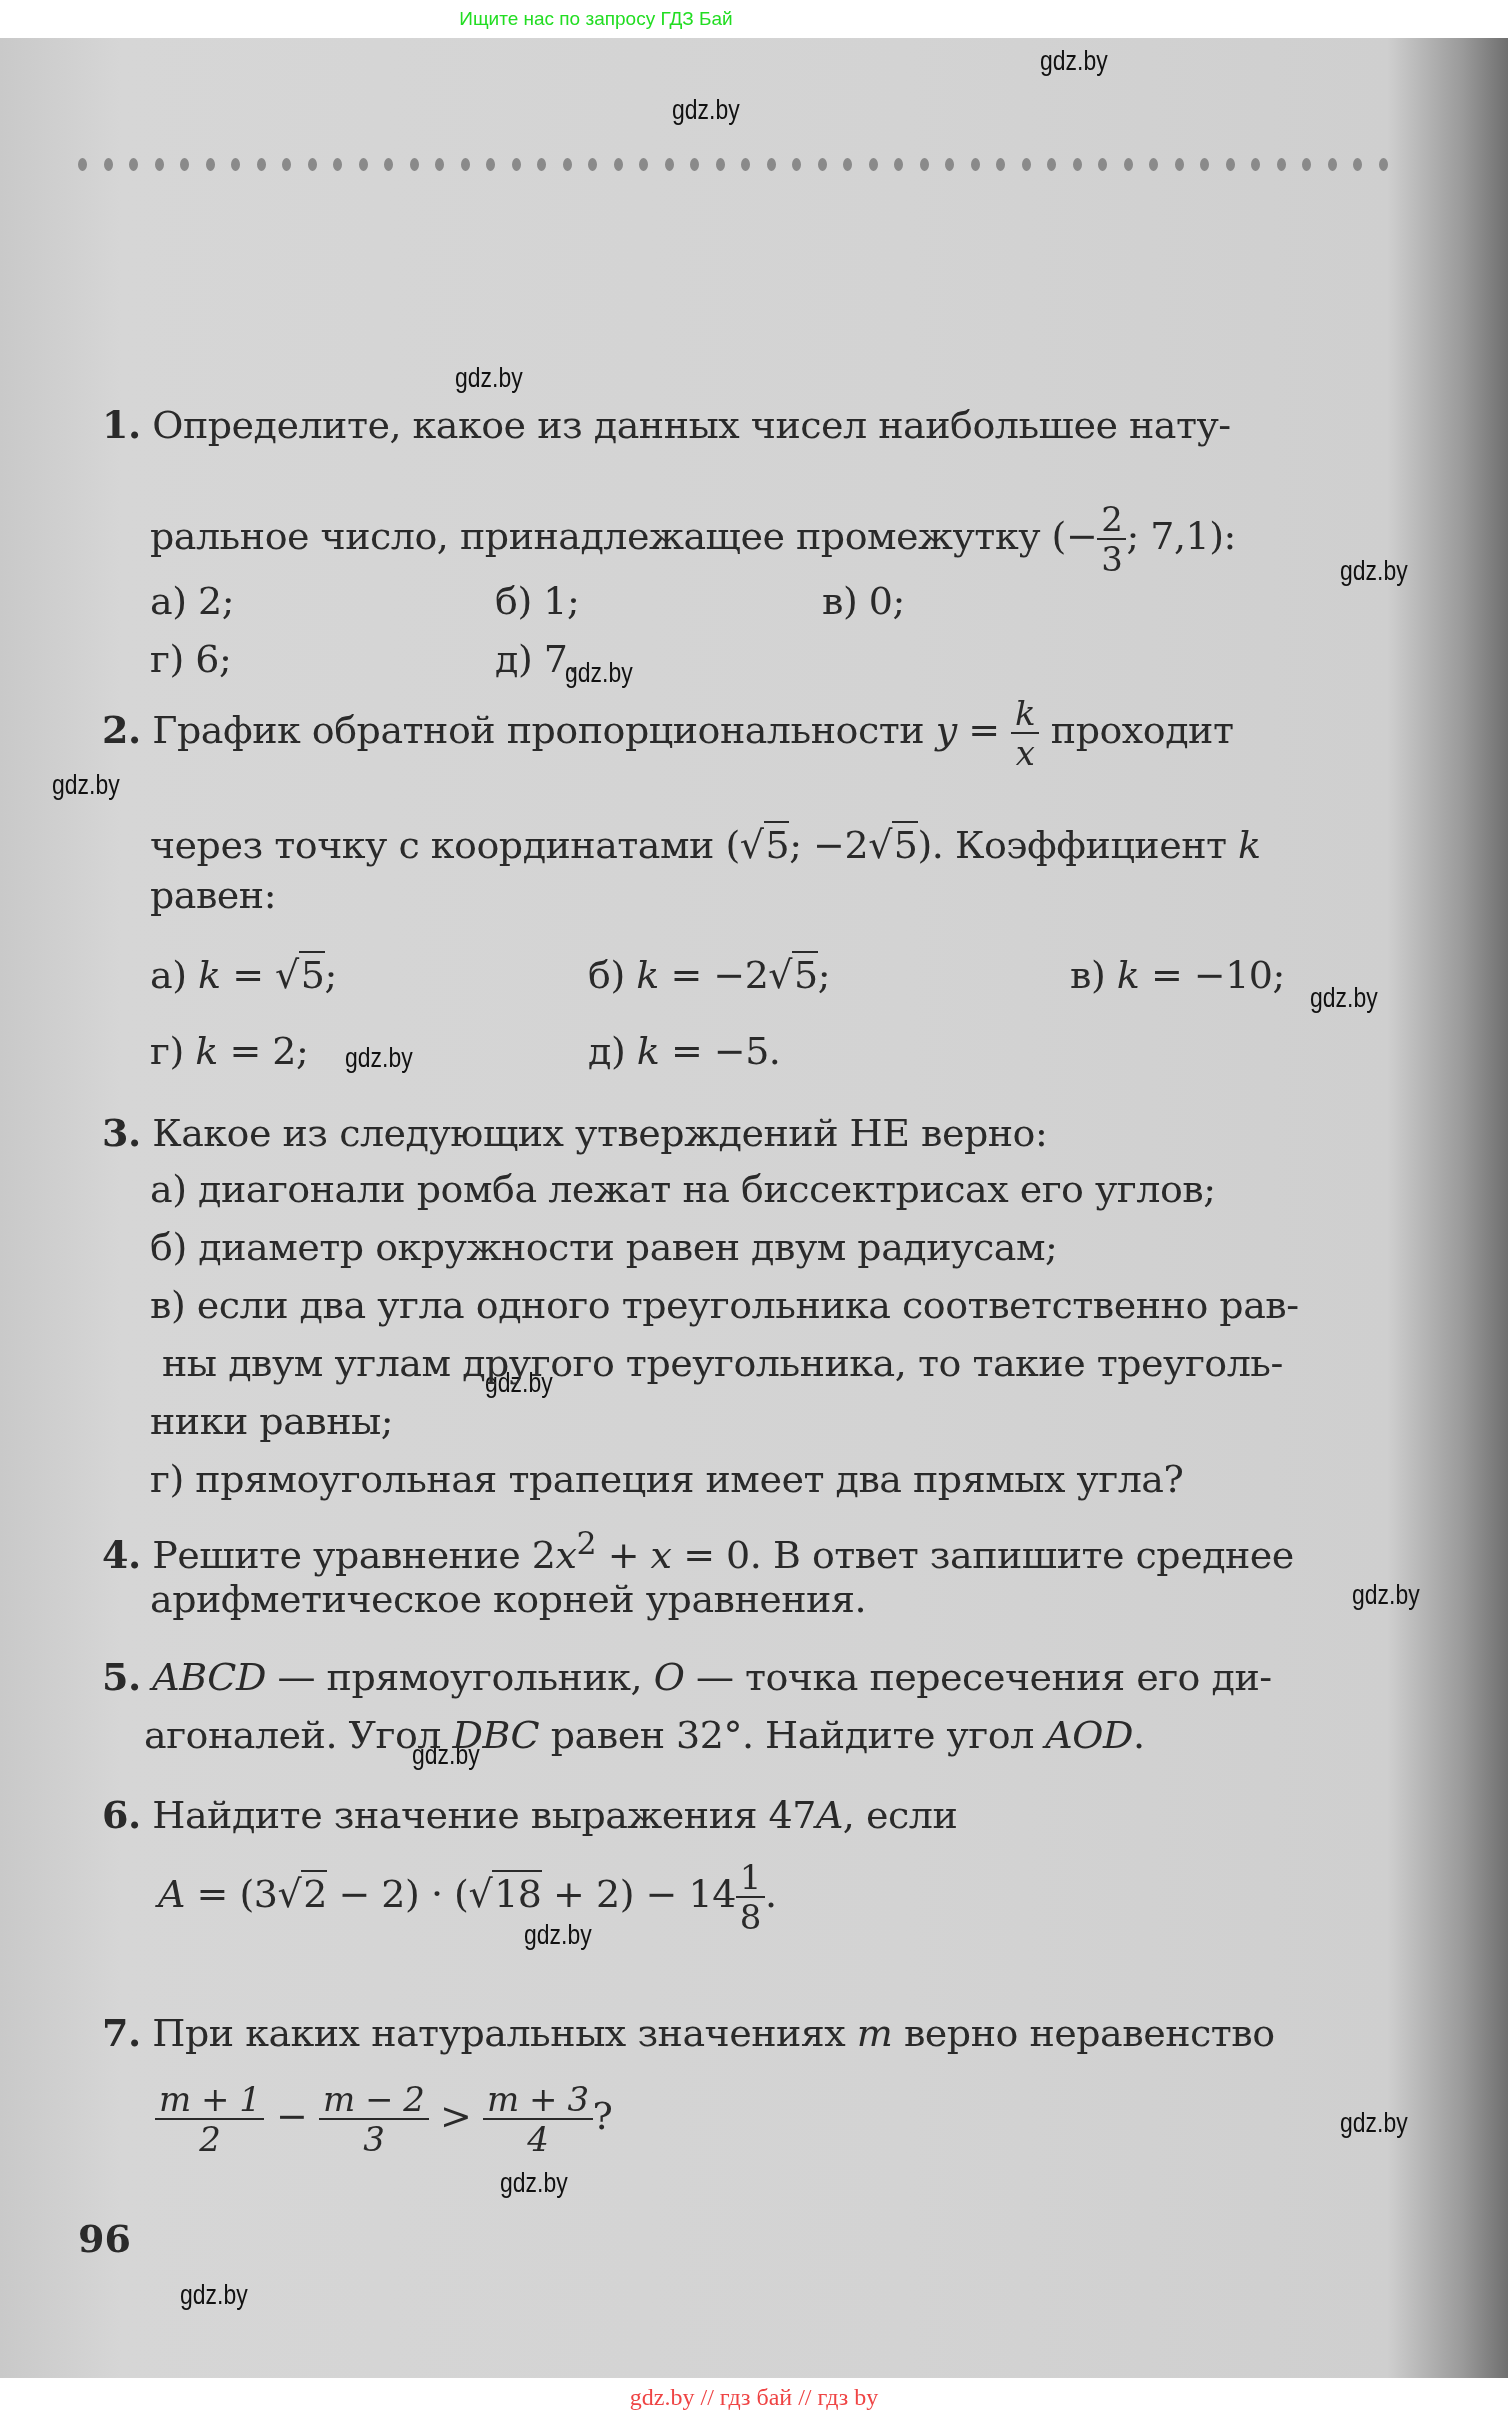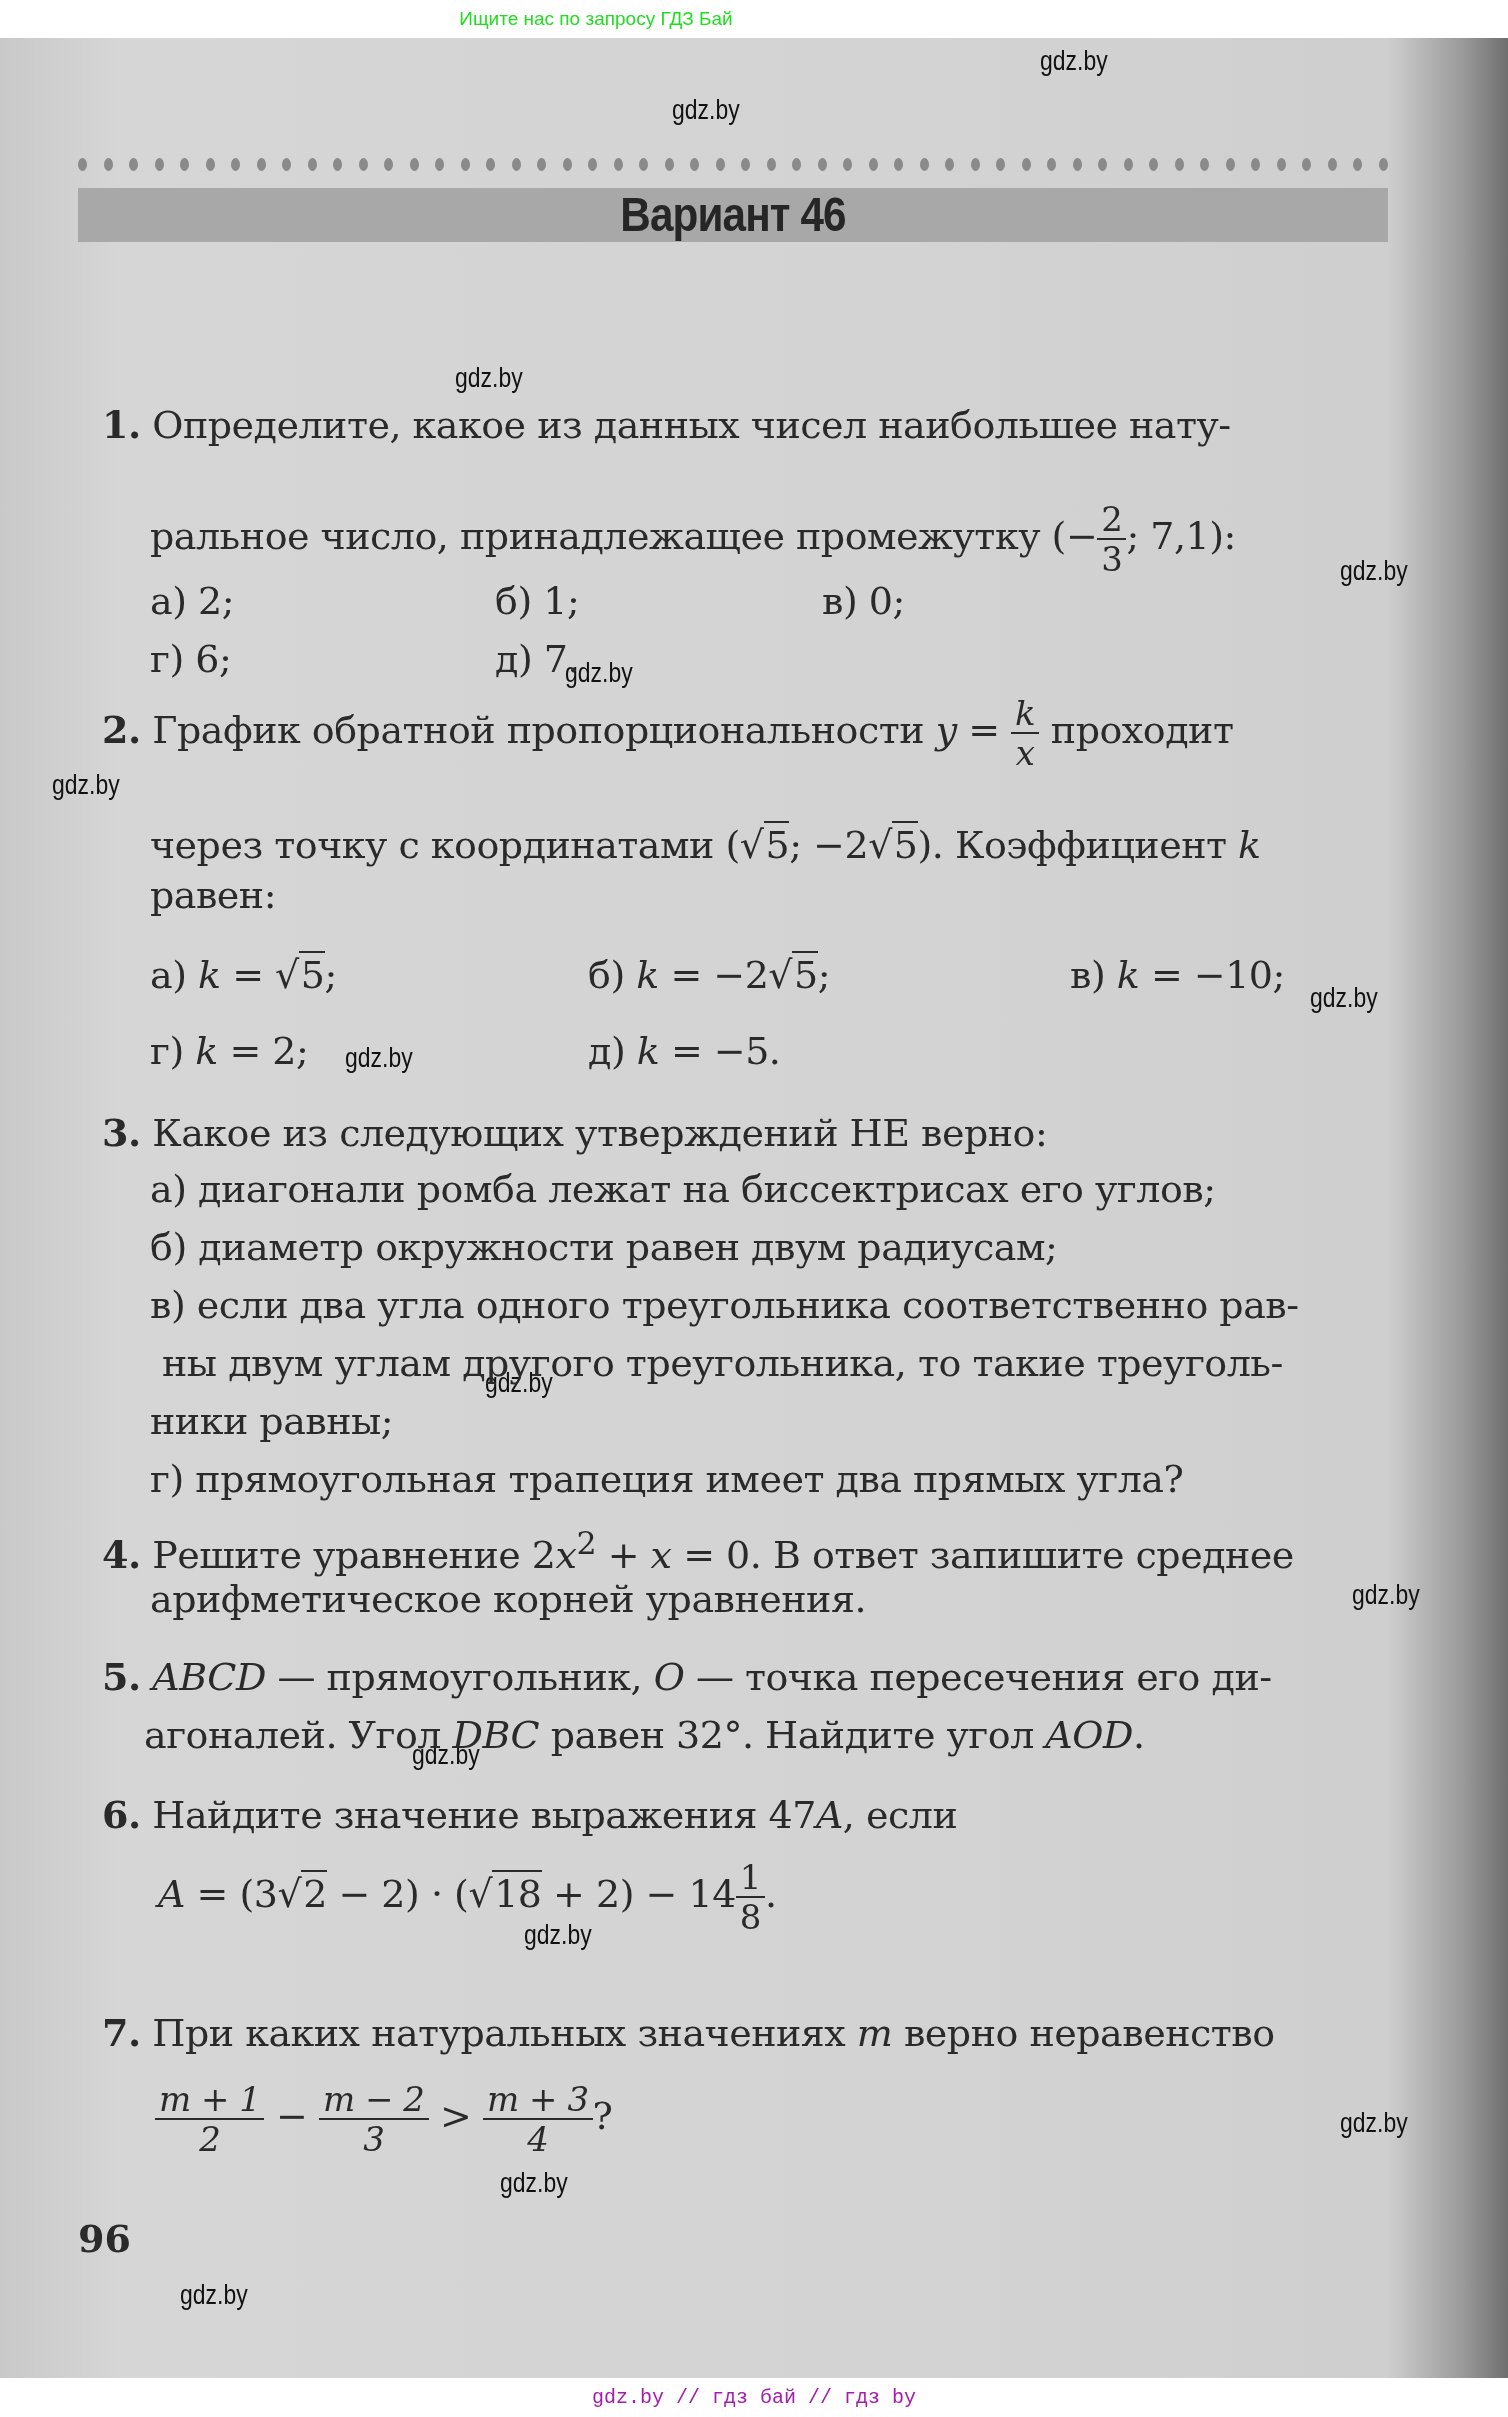--- a/index.html
+++ b/index.html
@@ -14,21 +14,21 @@
   .wm{position:absolute;font-family:"Liberation Sans",sans-serif;font-size:27px;color:#111;transform:scaleX(0.85);transform-origin:left top;}
   .q{position:absolute;left:100px;font-size:38px;line-height:50px;letter-spacing:-0.5px;}
   .q .num{font-weight:bold;}
   .i{font-style:italic;}
   .frac{display:inline-block;vertical-align:middle;text-align:center;font-size:34px;line-height:38px;}
   .frac .n{display:block;border-bottom:2px solid #2a2a2a;padding:0 4px;}
   .frac .d{display:block;padding:0 4px;}
   .sqrt{border-top:2px solid #2a2a2a;padding-left:2px;}
   .page-num{position:absolute;left:78px;top:2178px;font-size:38px;font-weight:bold;}
   .footer{position:absolute;left:0;top:2378px;width:1508px;height:39px;background:#fff;text-align:center;}
-  .footer span{color:#a21caf;font-family:Liberation Mono, monospace;font-size:20px;line-height:39px;}
+  .footer span{color:#ef4444;font-family:Liberation Serif, serif;font-size:24px;line-height:39px;}
 </style>
 </head>
 <body>
 
 <div class="top-banner">
   <a>Ищите нас по запросу ГДЗ Бай</a>
 </div>
 
 <div class="page">
 
@@ -80,23 +80,20 @@
       <span></span>
       <span></span>
       <span></span>
       <span></span>
       <span></span>
       <span></span>
     <span></span>
       <span></span>
   </div>
 
-  <div class="variant-band">
-    <div class="variant-title">Вариант 46</div>
-  </div>
 
   <div class="wm" style="left:1040px;top:8px;">gdz.by</div>
   <div class="wm" style="left:672px;top:57px;">gdz.by</div>
   <div class="wm" style="left:455px;top:325px;">gdz.by</div>
   <div class="wm" style="left:1340px;top:518px;">gdz.by</div>
   <div class="wm" style="left:565px;top:620px;">gdz.by</div>
   <div class="wm" style="left:52px;top:732px;">gdz.by</div>
   <div class="wm" style="left:1310px;top:945px;">gdz.by</div>
   <div class="wm" style="left:345px;top:1005px;">gdz.by</div>
   <div class="wm" style="left:485px;top:1330px;">gdz.by</div>

